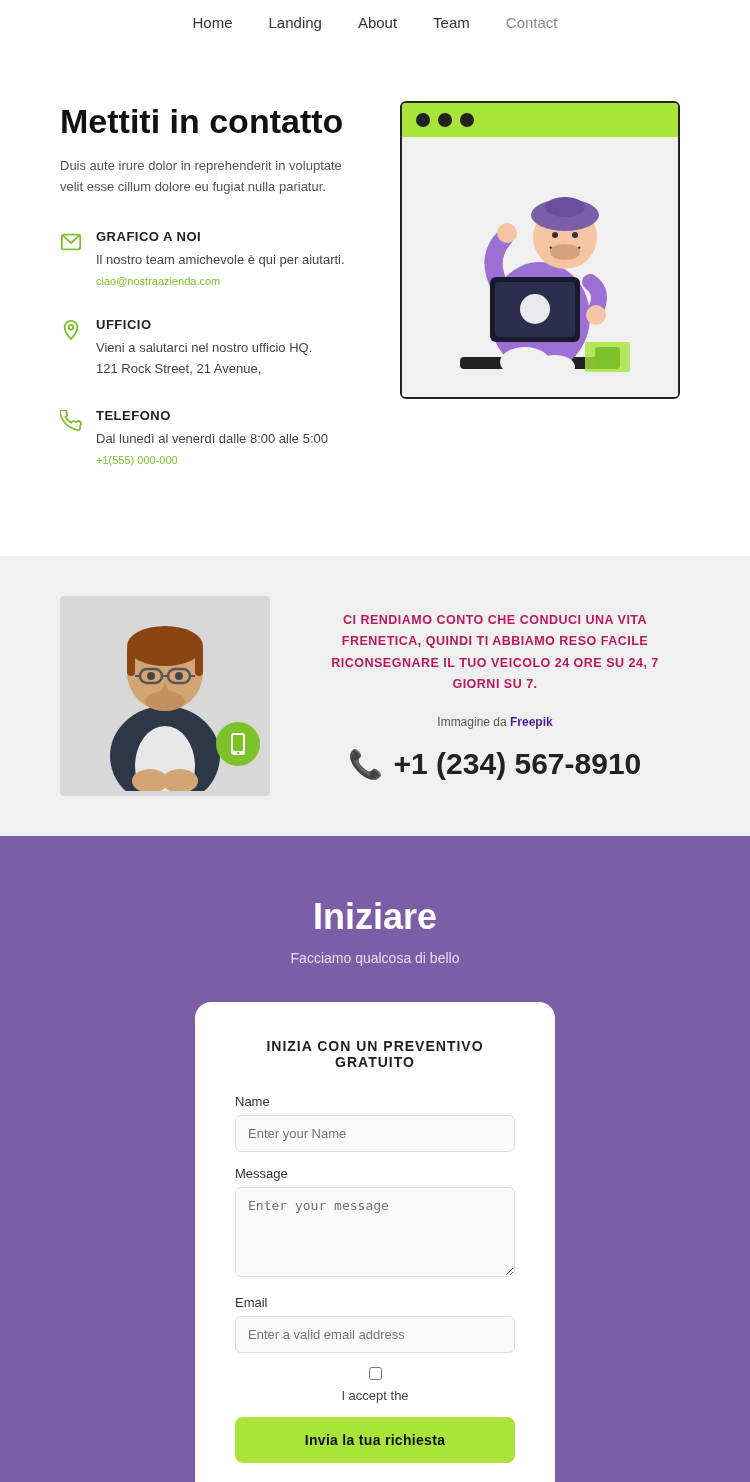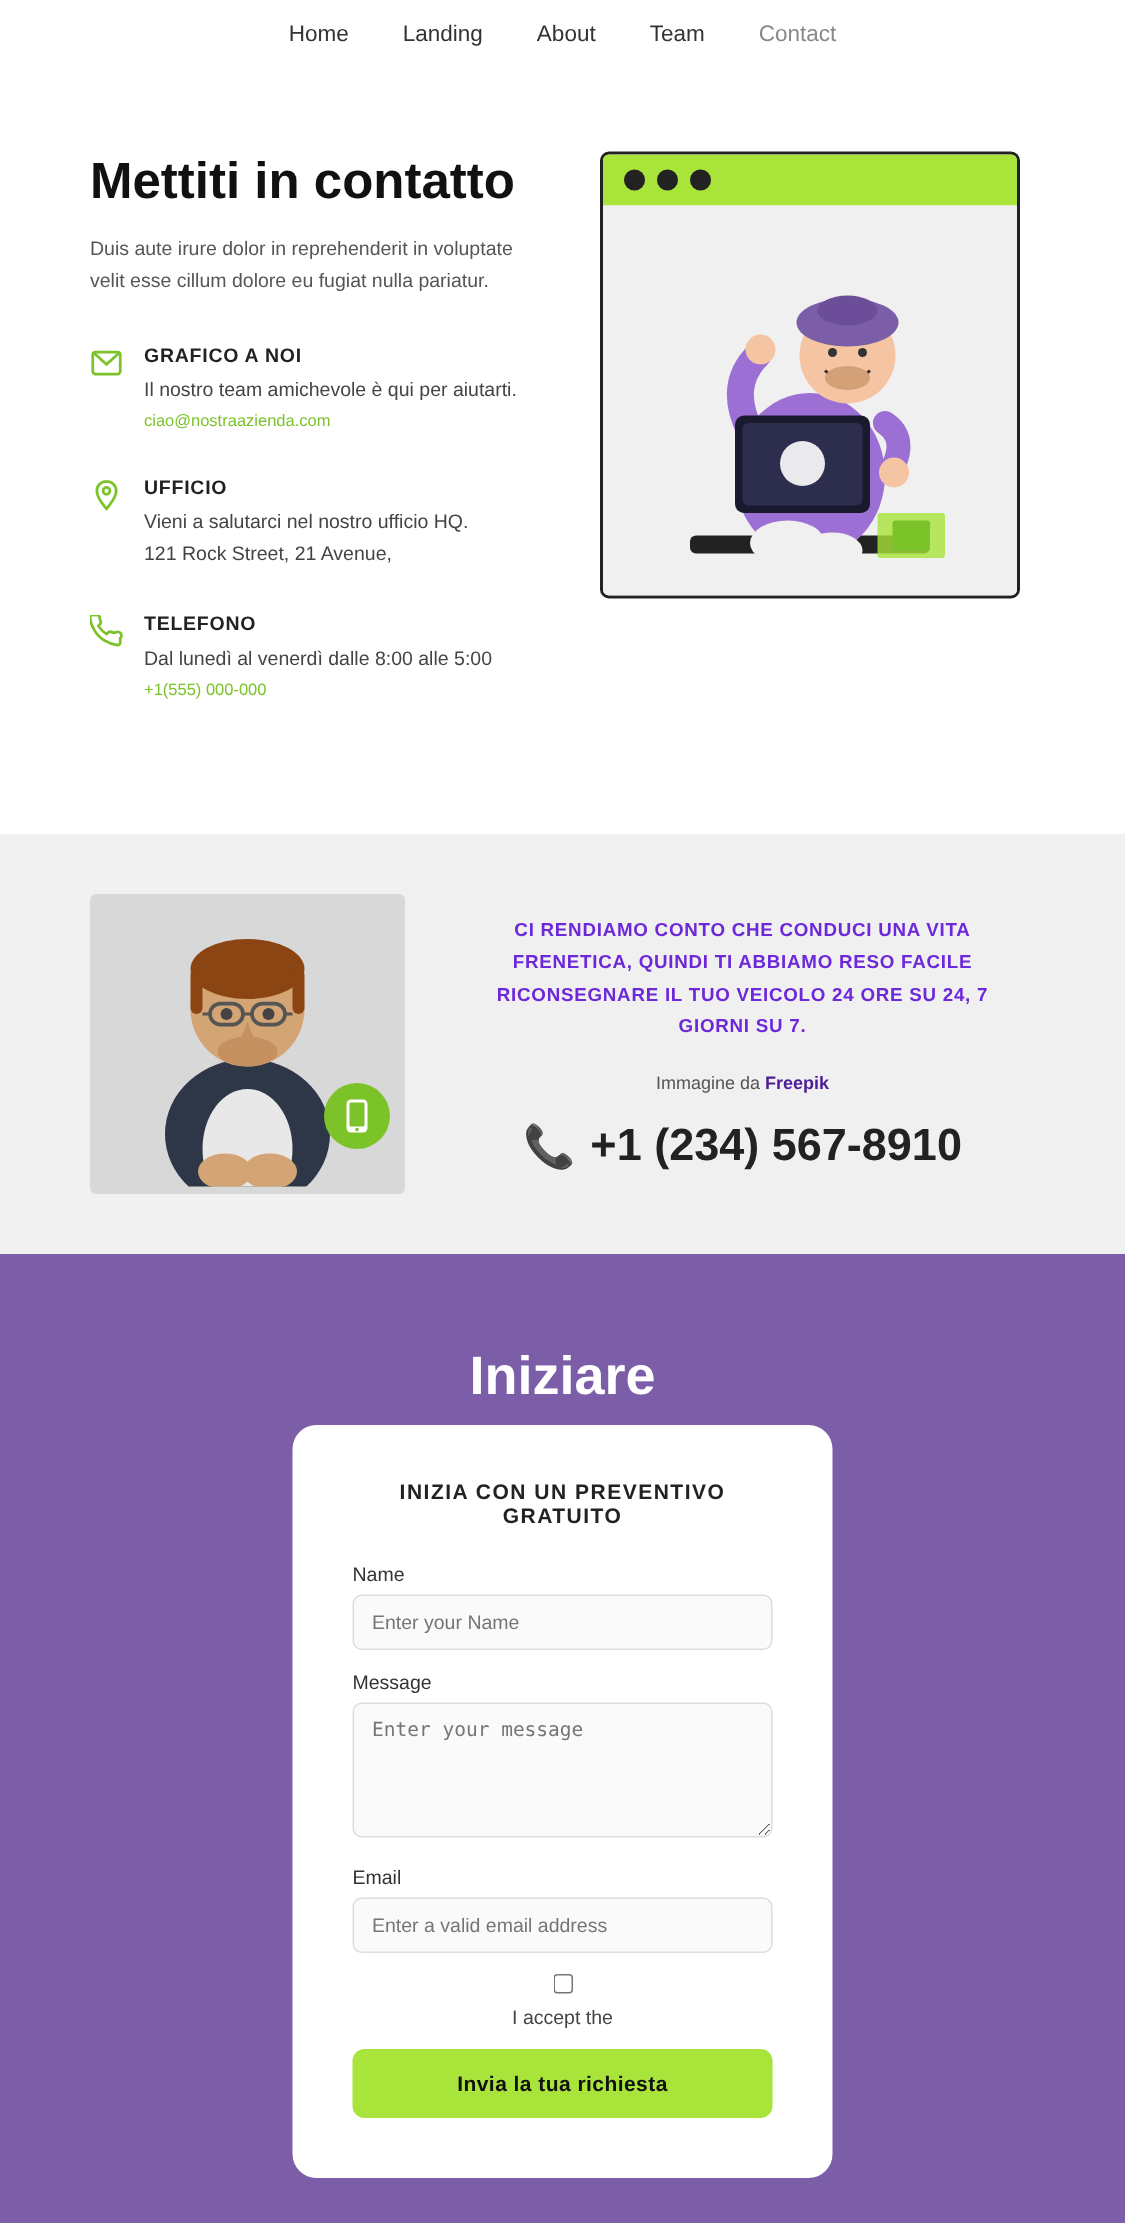--- a/index.html
+++ b/index.html
@@ -148,21 +148,21 @@
       justify-content: center;
     }
     .banner-content {
       flex: 1;
       text-align: center;
       padding: 10px;
     }
     .banner-text {
       font-size: 12.5px;
       font-weight: 700;
-      color: #6d28d9;
+      color: #be185d;
       letter-spacing: 0.5px;
       line-height: 1.7;
       text-transform: uppercase;
       margin-bottom: 20px;
     }
     .banner-credit {
       font-size: 12px;
       color: #555;
       margin-bottom: 18px;
     }
@@ -419,20 +419,21 @@
     </p>
     <div class="banner-phone">
       <span class="phone-icon-green">📞</span>
       <span>+1 (234) 567-8910</span>
     </div>
   </div>
 </section>
 
 <section class="iniziare-section">
   <h2 class="iniziare-title">Iniziare</h2>
+  <p class="iniziare-subtitle">Facciamo qualcosa di bello</p>
 
   <div class="form-card">
     <div class="form-card-title">INIZIA CON UN PREVENTIVO GRATUITO</div>
 
     <div class="form-group">
       <label class="form-label">Name</label>
       <input type="text" class="form-input" placeholder="Enter your Name" style="">
     </div>
 
     <div class="form-group">

